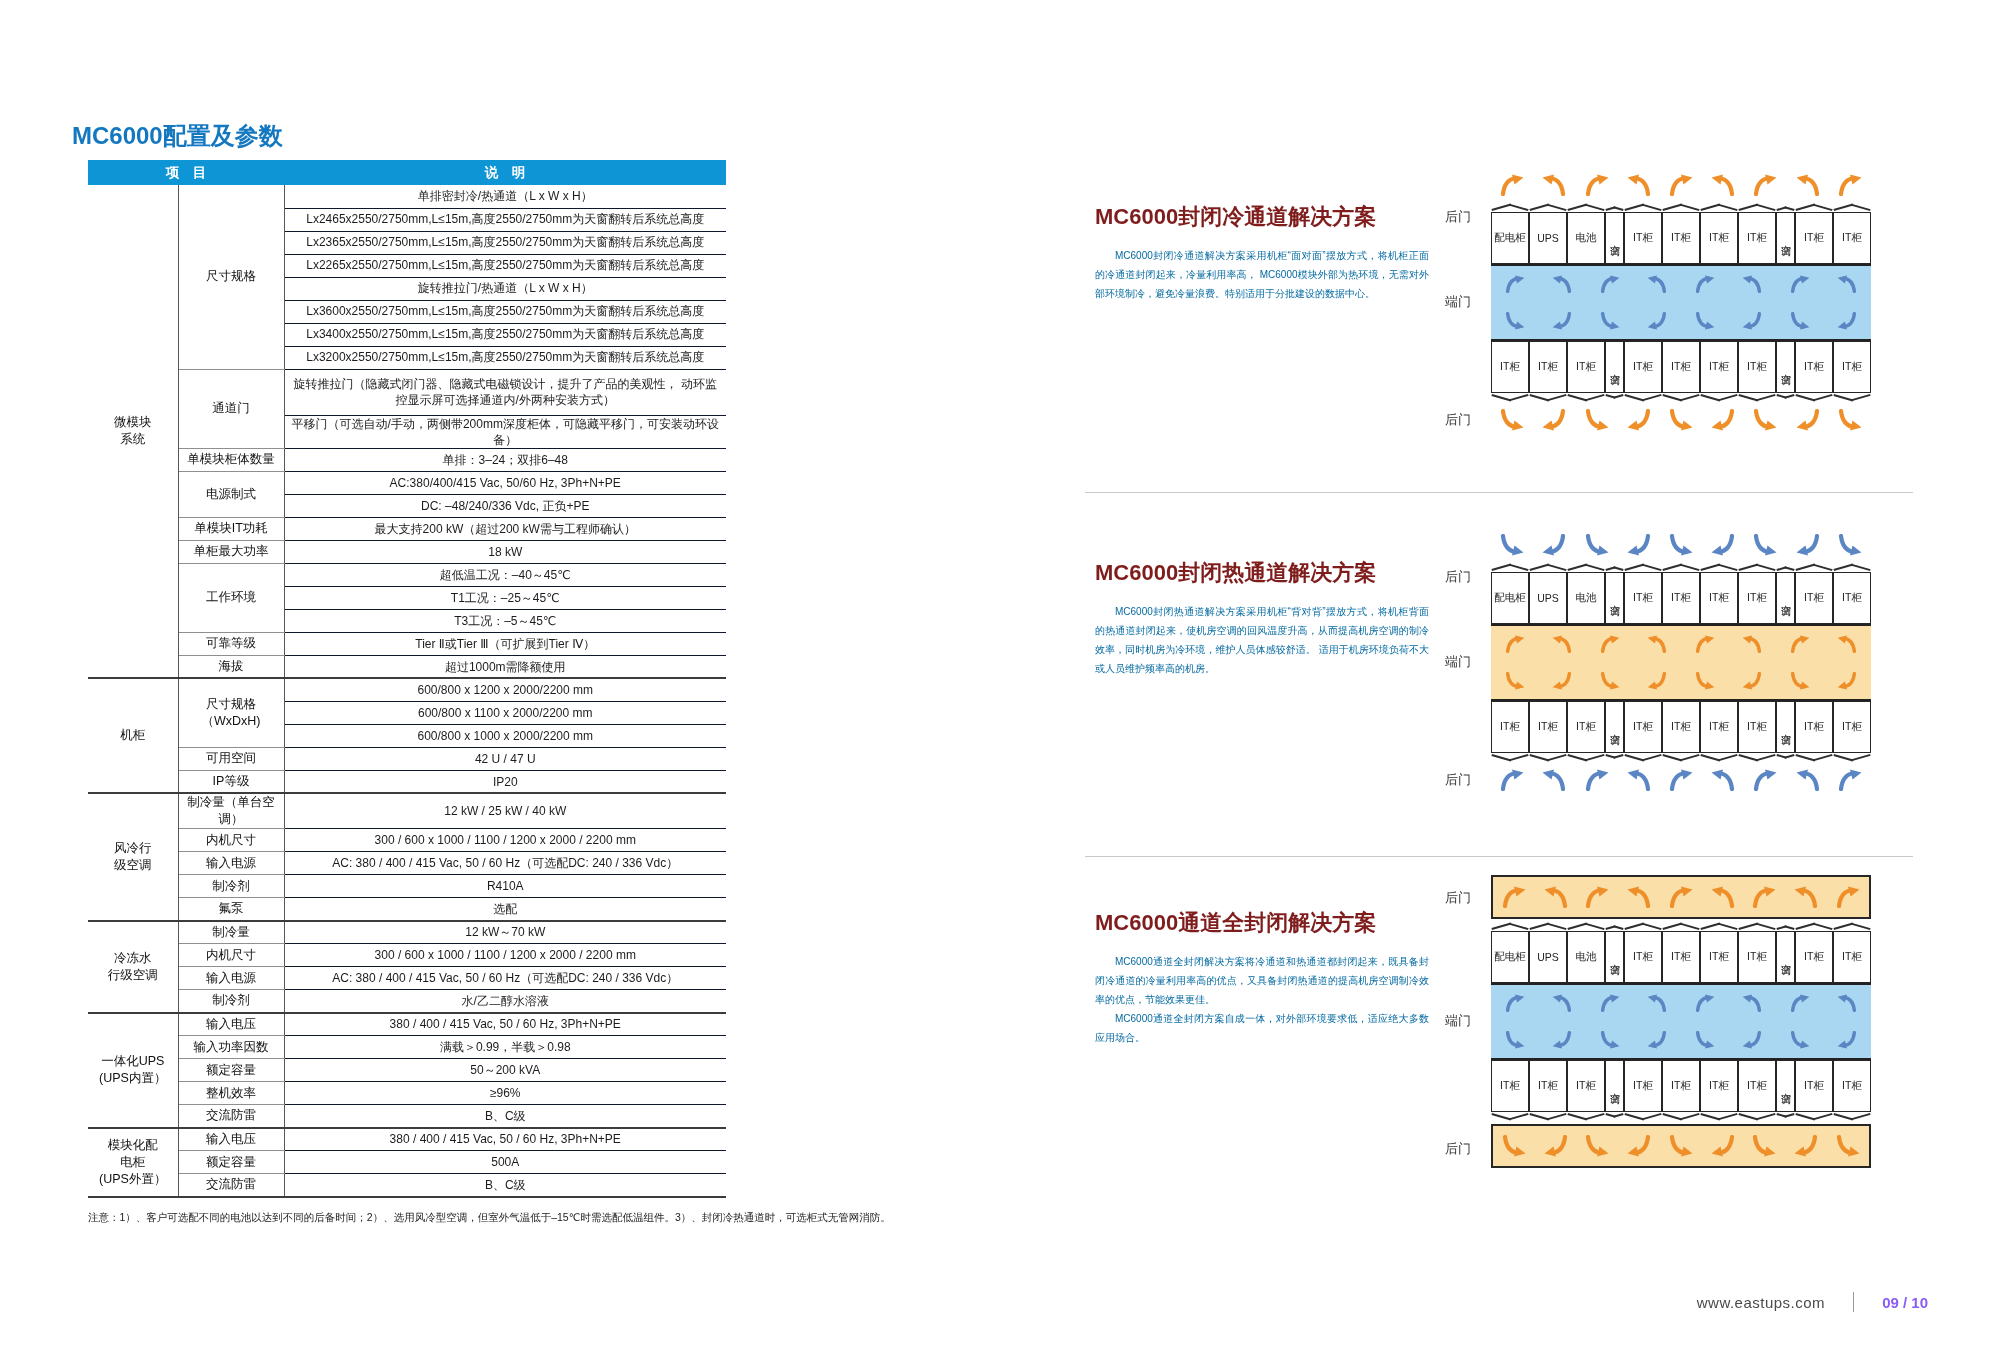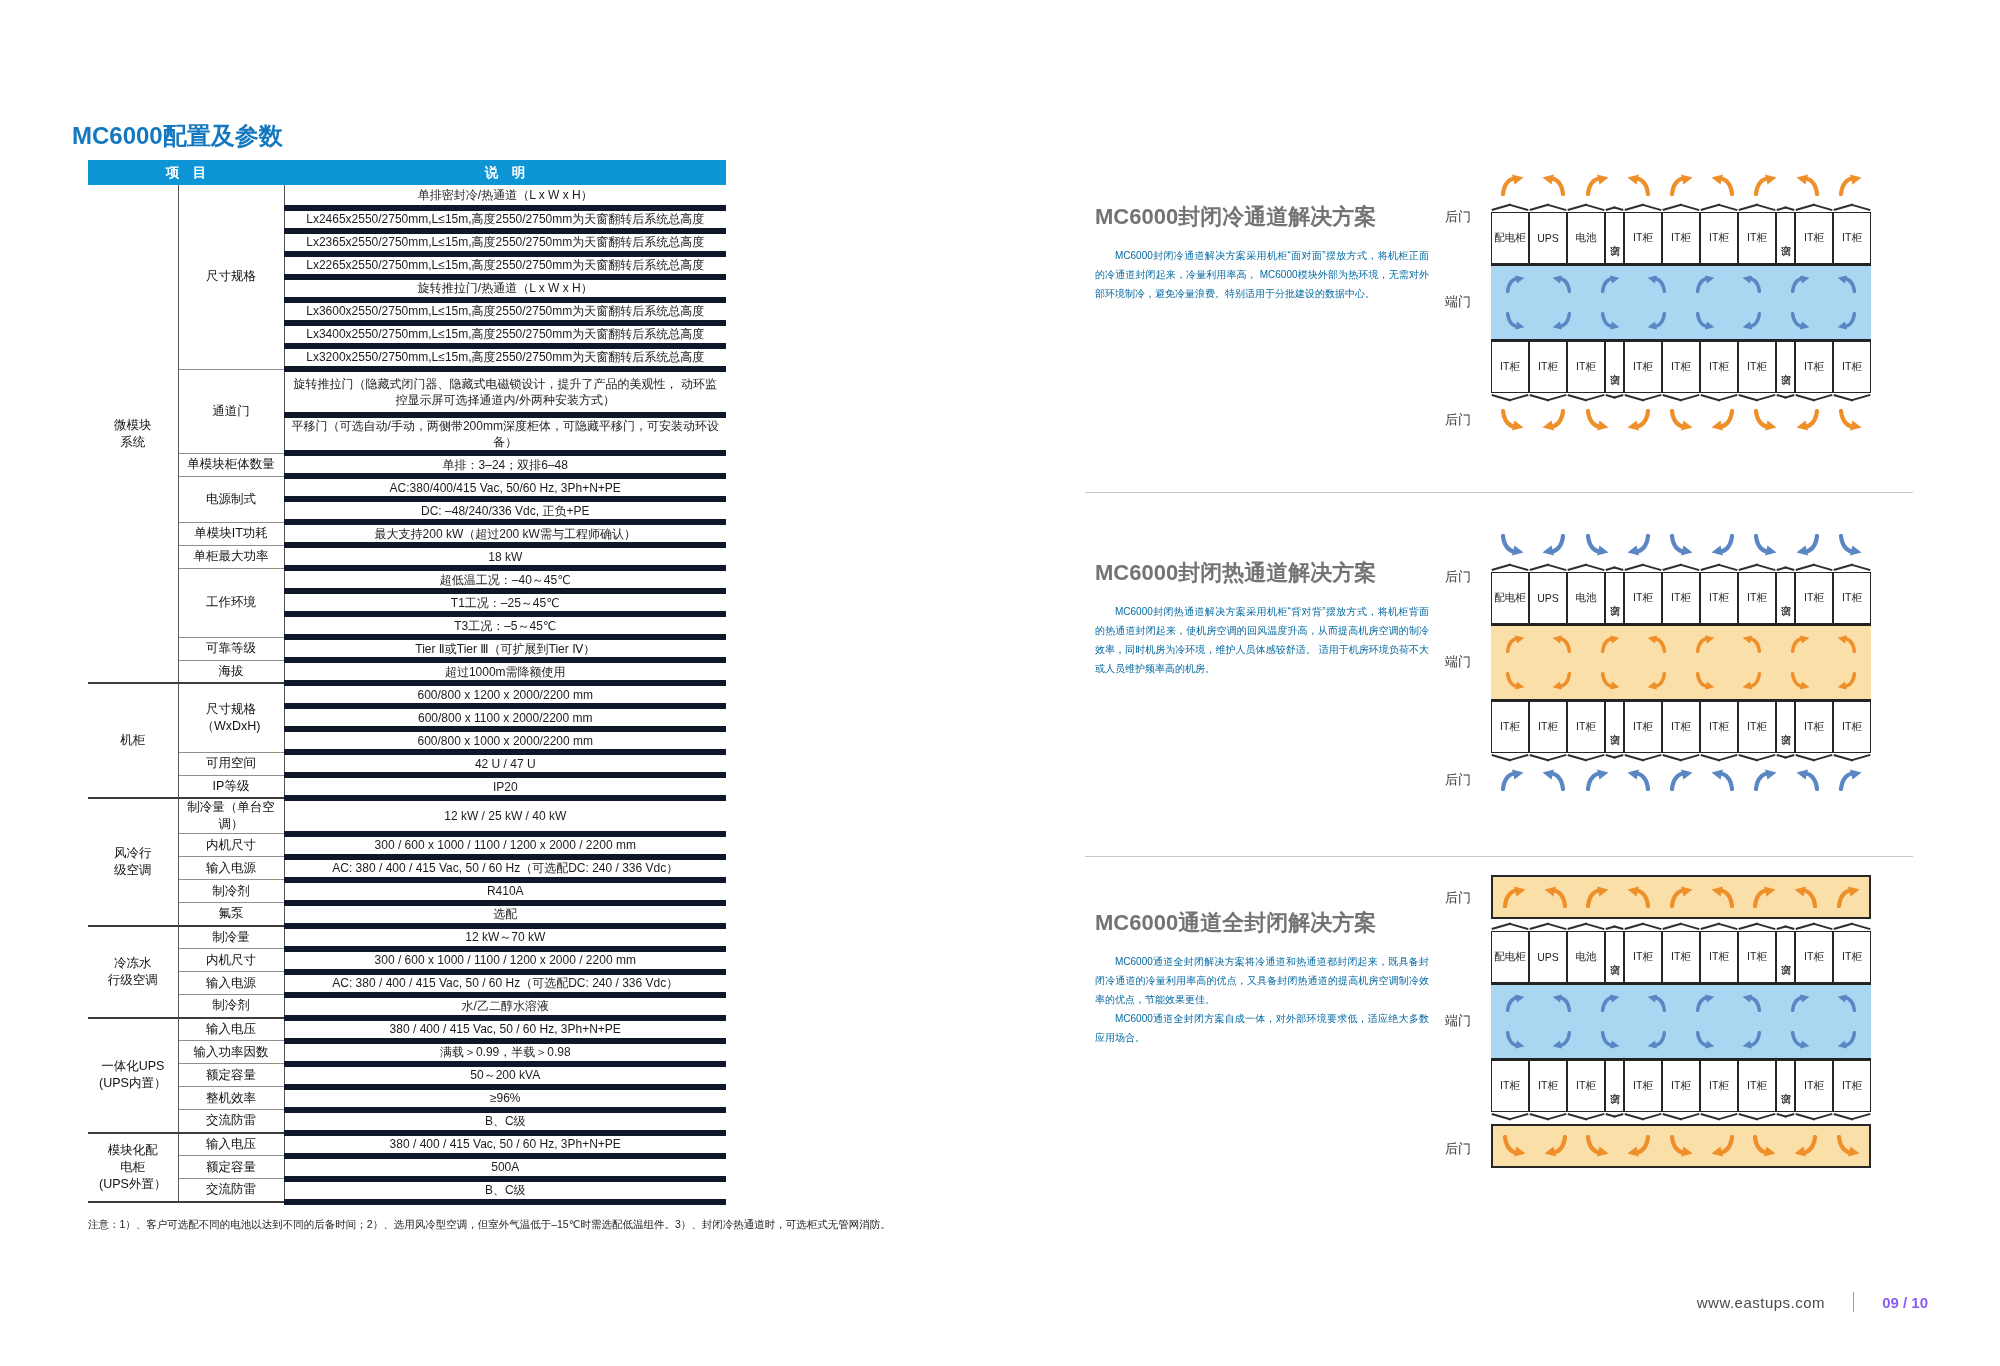--- a/index.html
+++ b/index.html
@@ -10,31 +10,31 @@
   #page-title{position:absolute;left:72px;top:120px;font-size:24px;font-weight:bold;color:#1478c0}
   #table-wrap{position:absolute;left:88px;top:160px;width:638px}
   #spec-table{border-collapse:collapse;width:638px;table-layout:fixed;font-size:12px;color:#1c1c1c;
               border-bottom:2px solid #3c3c3c}
   #spec-table th{background:#0e95d6;color:#fff;font-size:13.5px;font-weight:bold;height:25px;padding:0}
   #spec-table td{padding:0 4px;text-align:center;line-height:1.35;overflow:hidden}
   #spec-table tr{height:23px}
   #spec-table tr.tall{height:46px}
   td.cat{border-right:1px solid #565656;font-size:12.5px;color:#111}
   td.item{border-right:1px solid #565656;border-bottom:1px solid #8f8f8f;font-size:12.5px;color:#111}
-  td.desc{border-bottom:6px solid #0f172a}
+  td.desc{border-bottom:1px solid #0f172a}
   tr.gstart td{border-top:2px solid #3c3c3c}
   #note{margin-top:13px;font-size:10.5px;color:#222;letter-spacing:0;white-space:nowrap}
 
   
   .divider{position:absolute;left:1085px;width:828px;height:1px;background:#c8c8c8}
   #divider-1{top:492px}
   #divider-2{top:856px}
   .sol{position:absolute;left:1085px;width:830px;height:350px}
   .sol-text{position:absolute;left:10px;width:334px}
-  .sol-title{font-size:22px;font-weight:bold;color:#737373;margin:0 0 14px 0}
+  .sol-title{font-size:22px;font-weight:bold;color:#7f1d1d;margin:0 0 14px 0}
   .sol-text p{font-size:10px;line-height:1.9;text-align:justify;text-indent:2em;margin:0;color:#0369a1}
 
   .dg{position:absolute;left:358px;width:470px}
   .dg-main{margin-left:48px;width:380px}
   .door{position:absolute;left:2px;font-size:13px;color:#333}
 
   .dg-arrows{height:30px;display:flex;justify-content:space-around;align-items:center}
   .dg-band{height:44px;box-sizing:border-box;border:2px solid #262626;
            display:flex;justify-content:space-around;align-items:center}
   .dg-cabrow{display:flex}

